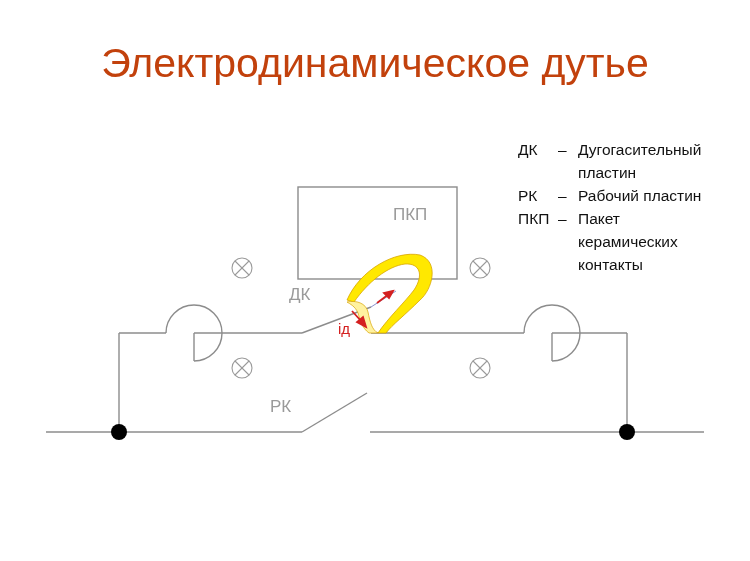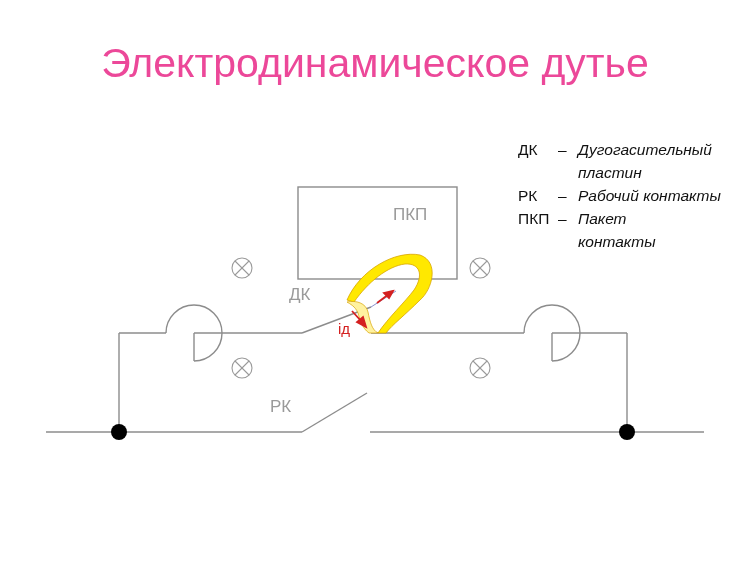--- a/index.html
+++ b/index.html
@@ -1,22 +1,22 @@
 <!DOCTYPE html>
 <html><head>
 <meta charset="utf-8">
 <style>
   html, body { margin:0; padding:0; background:#ffffff; }
   body { width:750px; height:561px; position:relative; overflow:hidden; font-family:"Liberation Sans","DejaVu Sans",sans-serif; }
-  .title { position:absolute; left:0; top:40px; width:750px; text-align:center; font-size:41px; color:#ec4899; letter-spacing:0px; }
+  .title { position:absolute; left:0; top:40px; width:750px; text-align:center; font-size:41px; color:#c2410c; letter-spacing:0px; }
   .legend { position:absolute; left:518px; top:138px; font-size:15.5px; color:#111; line-height:23px; }
   .legend-row { display:flex; }
   .legend-abbr { width:40px; }
   .legend-dash { width:20px; }
-  .legend-desc { width:150px;font-style:italic; }
+  .legend-desc { width:150px; }
   svg.diagram { position:absolute; left:0; top:0; }
   .lbl { font-family:"Liberation Sans","DejaVu Sans",sans-serif; fill:#9a9a9a; }
 </style>
 </head>
 <body>
 
 <div class="title">Электродинамическое дутье</div>
 
 <div class="legend">
   <div class="legend-row">
@@ -24,28 +24,29 @@
     <span class="legend-dash">–</span>
     <span class="legend-desc">
       <div>Дугогасительный</div>
       <div>пластин</div>
     </span>
   </div>
   <div class="legend-row">
     <span class="legend-abbr">РК</span>
     <span class="legend-dash">–</span>
     <span class="legend-desc">
-      <div>Рабочий контакты</div>
+      <div>Рабочий пластин</div>
     </span>
   </div>
   <div class="legend-row">
     <span class="legend-abbr">ПКП</span>
     <span class="legend-dash">–</span>
     <span class="legend-desc">
       <div>Пакет</div>
+      <div>керамических</div>
       <div>контакты</div>
     </span>
   </div>
 </div>
 
 <svg class="diagram" width="750" height="561" viewBox="0 0 750 561">
   <g fill="none" stroke="#8c8c8c" stroke-width="1.4">
 
     <line x1="46" y1="432" x2="302" y2="432"></line>
 

